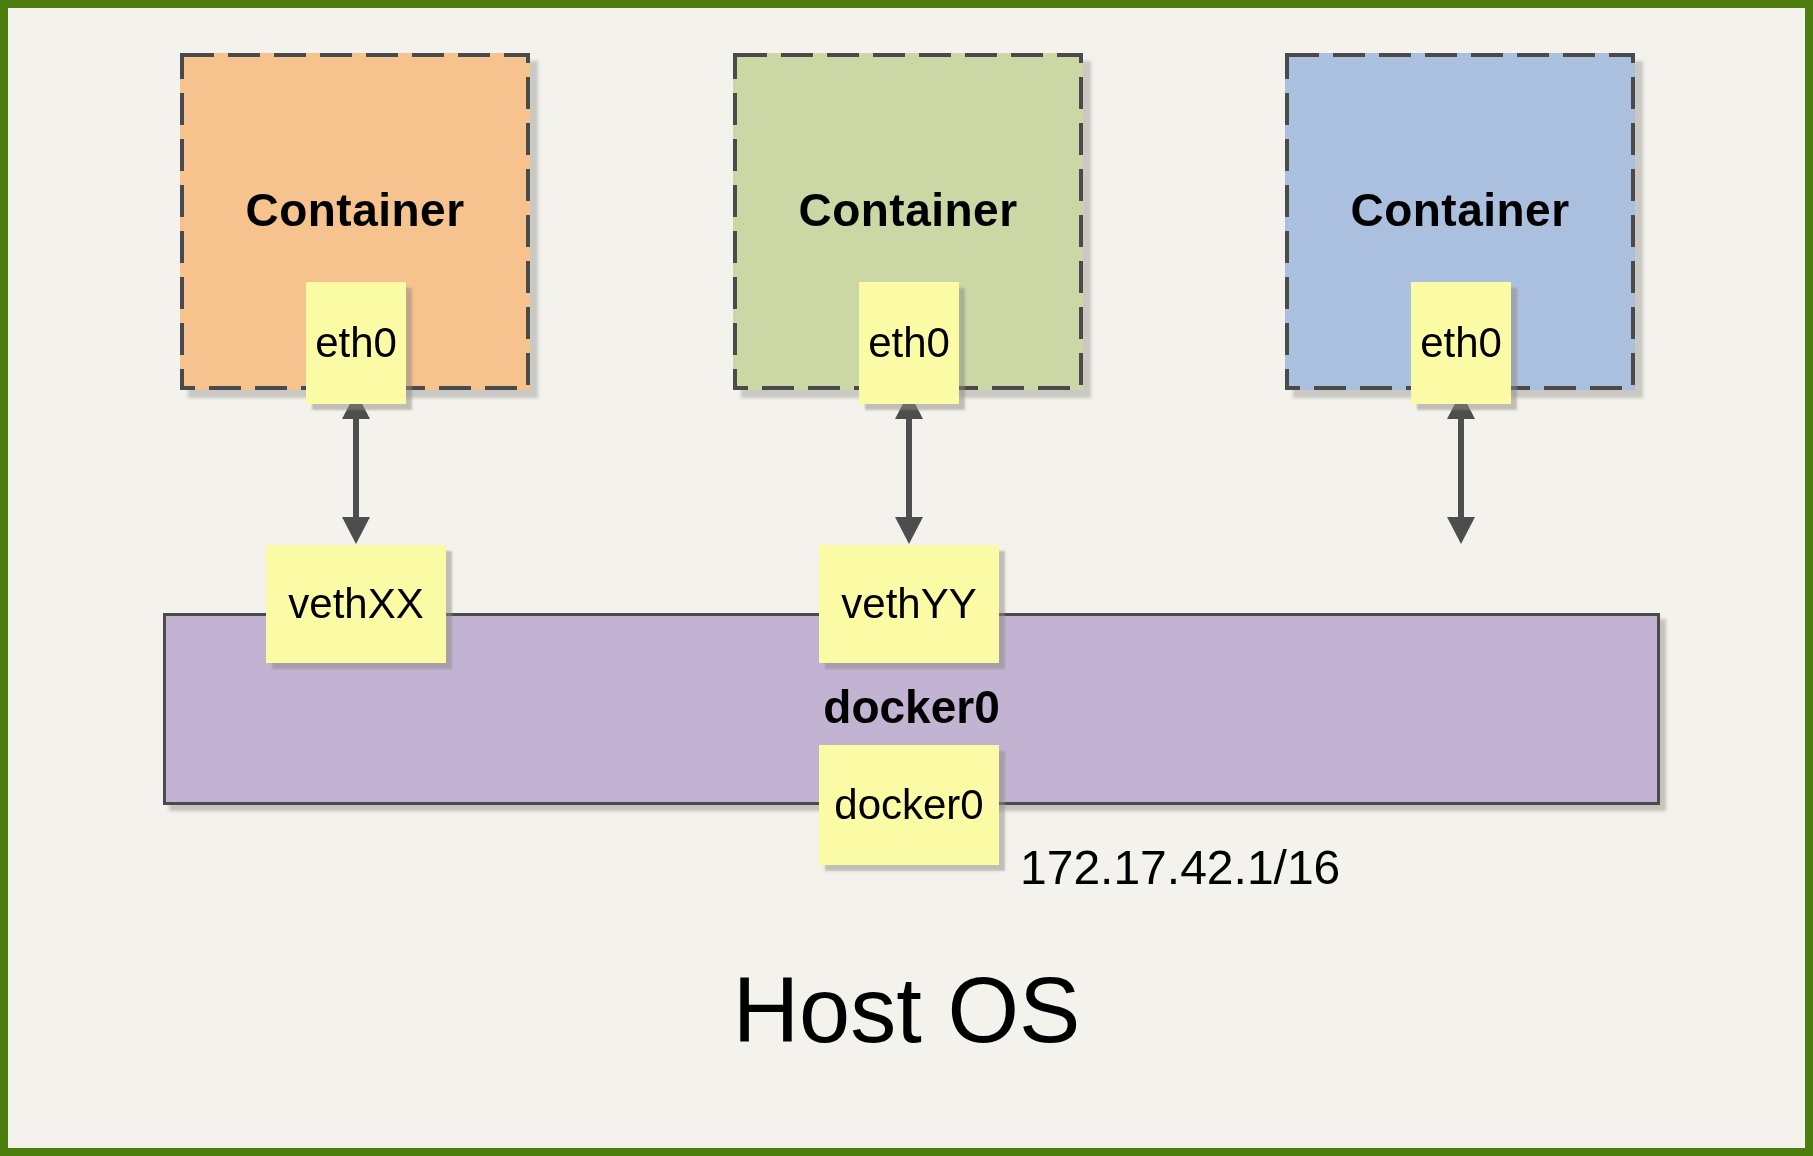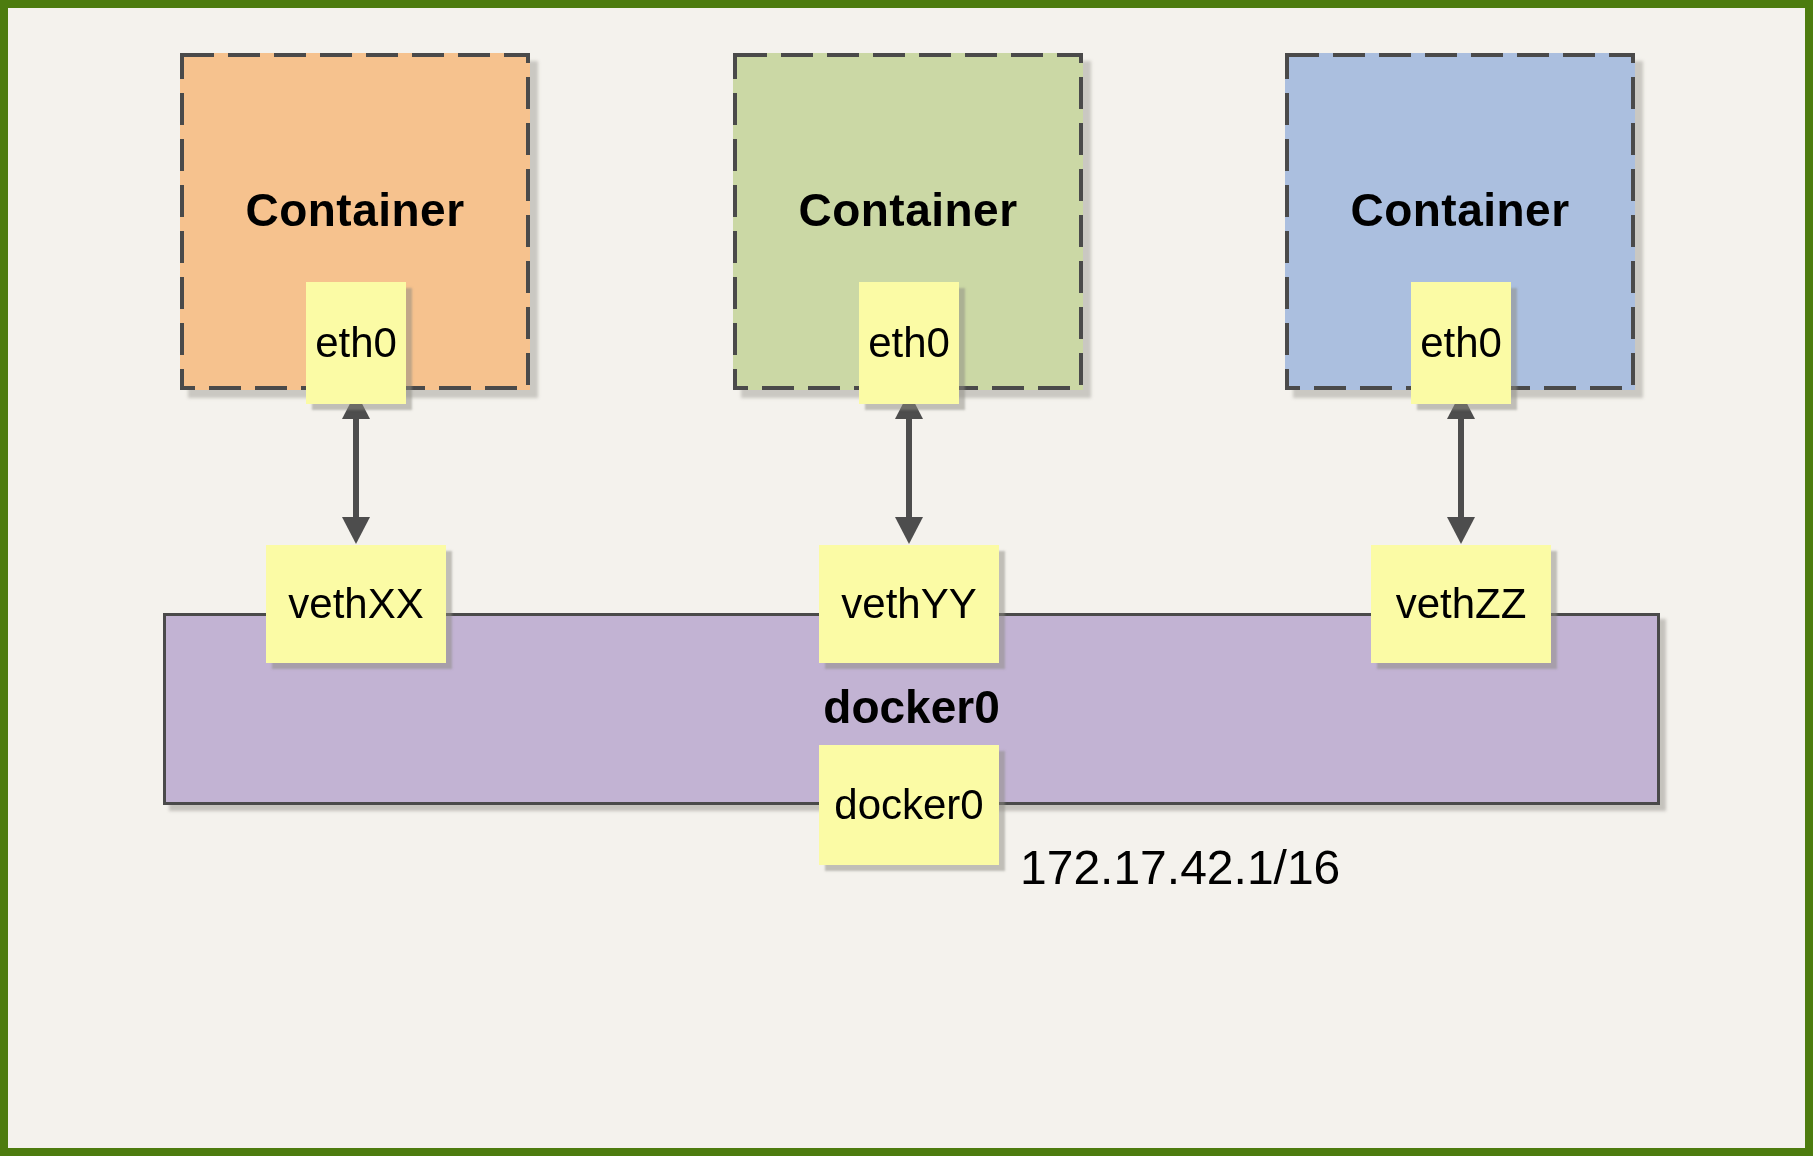--- a/index.html
+++ b/index.html
@@ -173,24 +173,22 @@
     <div class="shaft"></div>
     <div class="head-down"></div>
   </div>
 
   <div class="ybox veth-box veth-1" style="background: rgb(251, 251, 165);">
     <span>vethXX</span>
   </div>
   <div class="ybox veth-box veth-2" style="background: rgb(251, 251, 165);">
     <span>vethYY</span>
   </div>
-  <div class="ybox veth-box veth-3" style="background: rgb(251, 251, 165);">
-    <span>vethZZ</span>
-  </div>
 
   <div class="ybox docker0-box" style="background: rgb(251, 251, 165);">
     <span>docker0</span>
   </div>
 
   <div class="ip-label">172.17.42.1/16</div>
 
+  <div class="host-os-label">Host OS</div>
 
 </div>
 
 </body></html>

